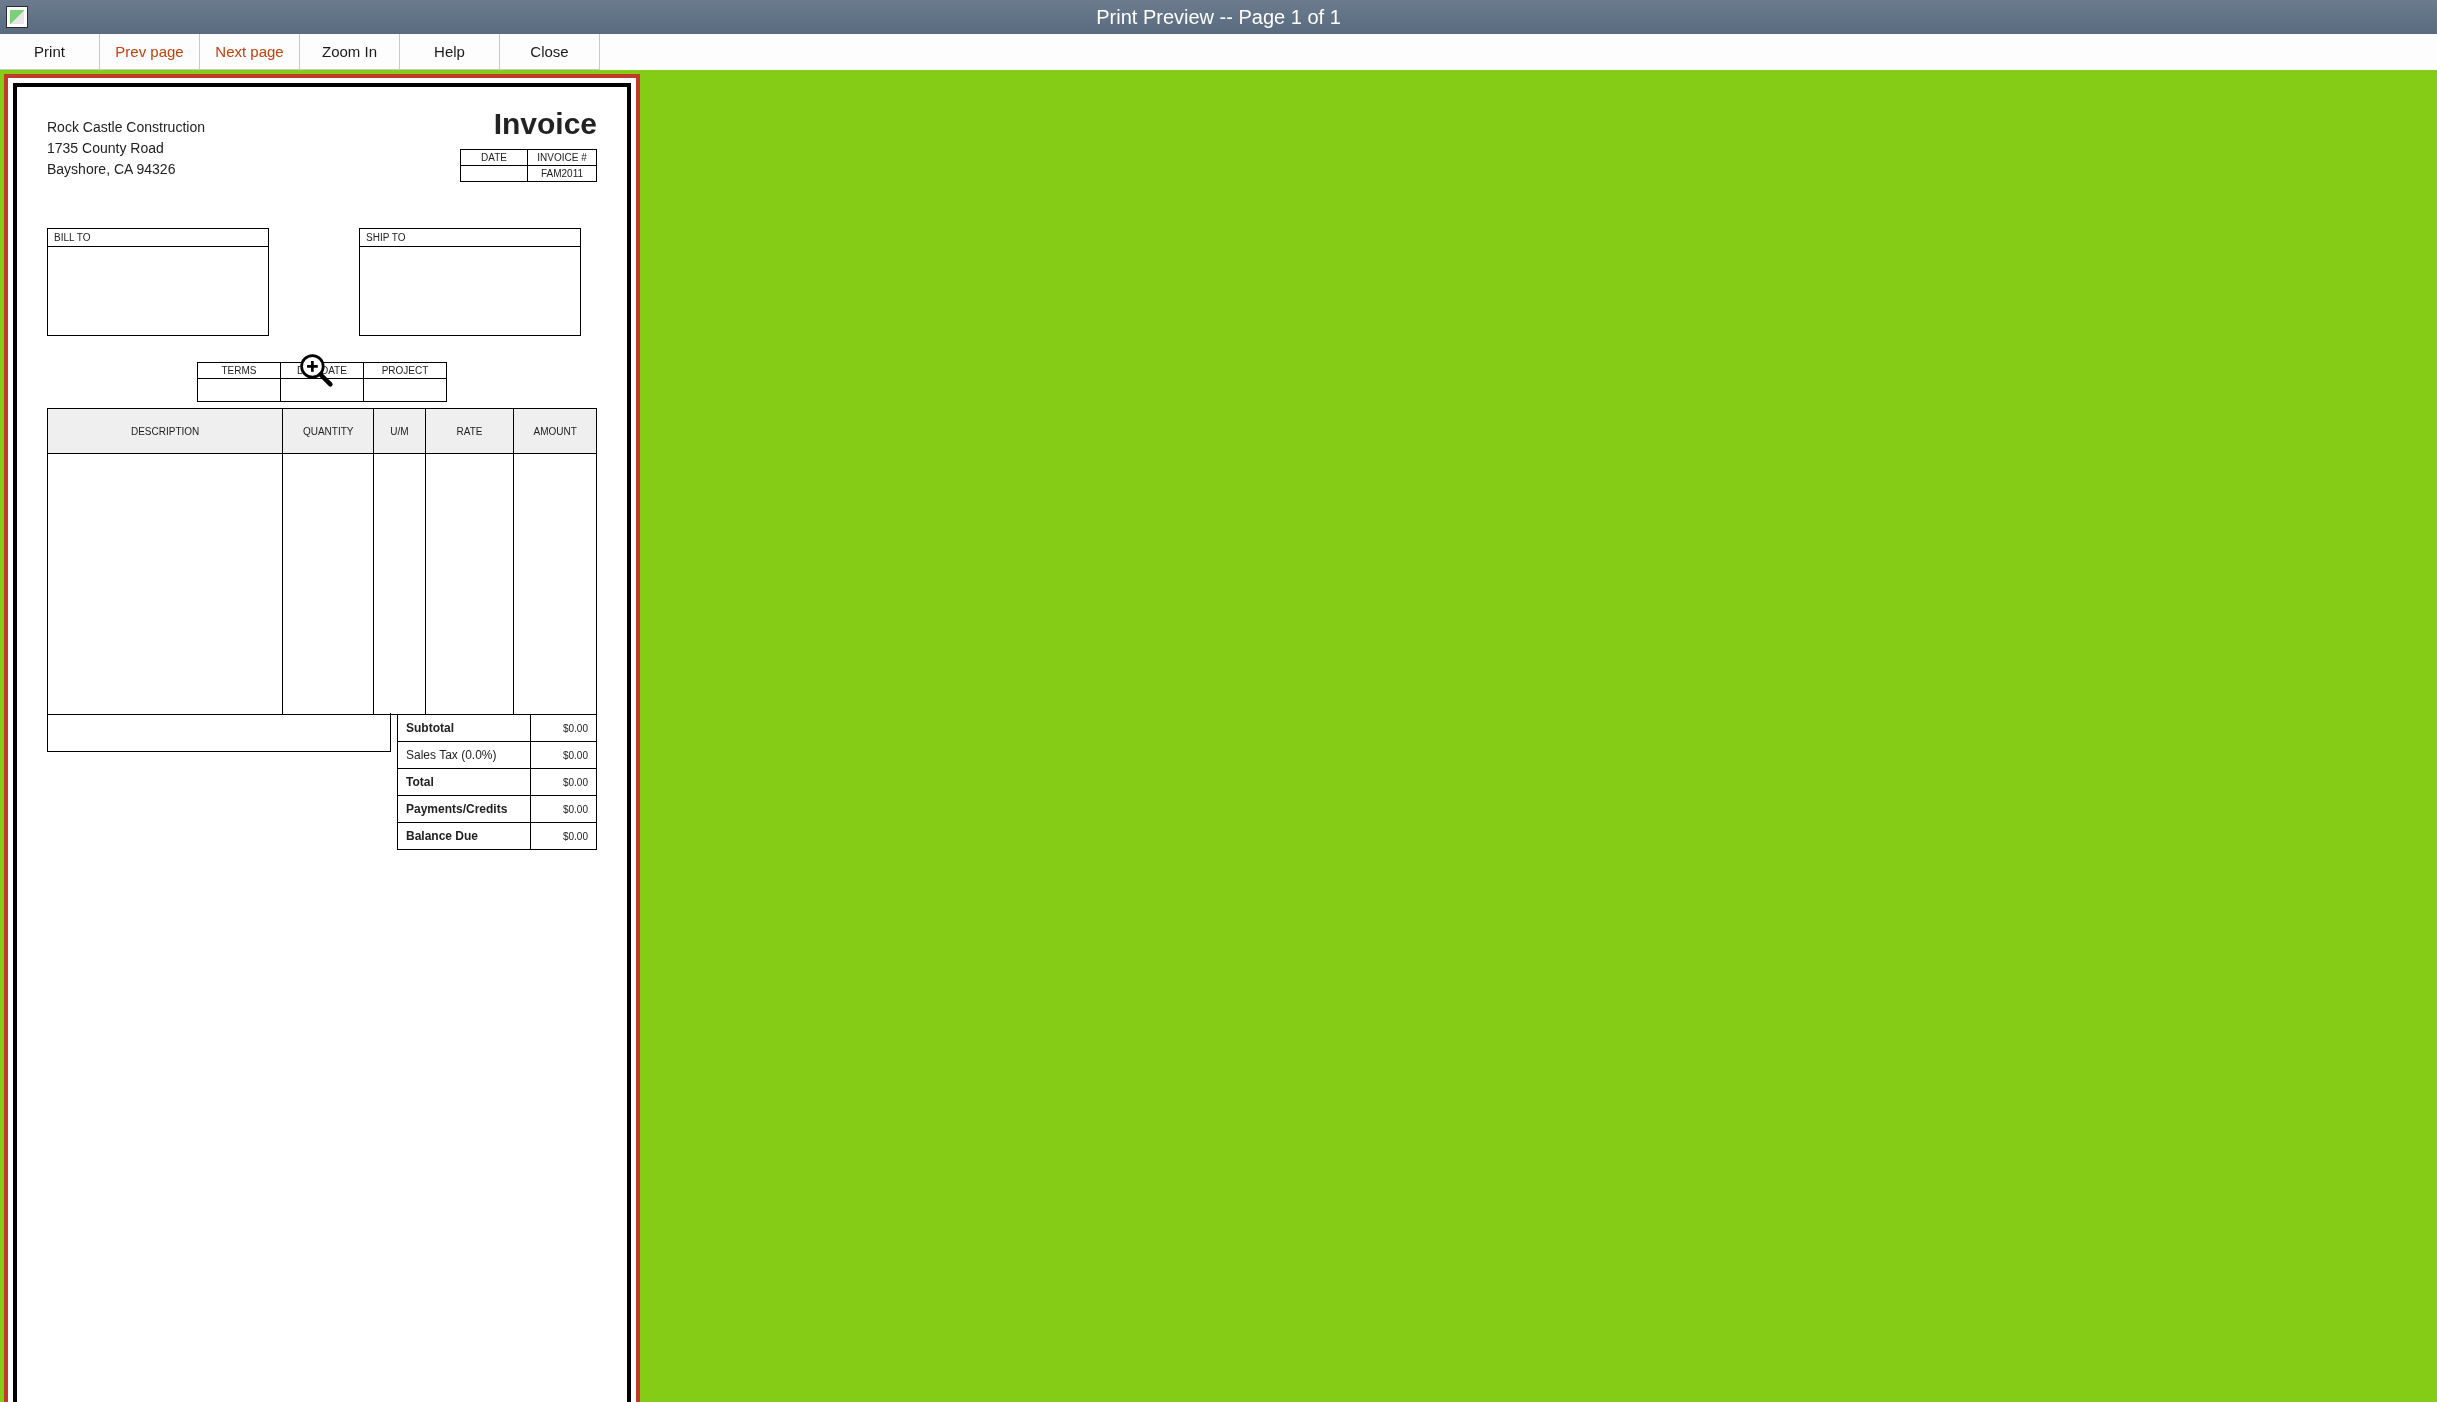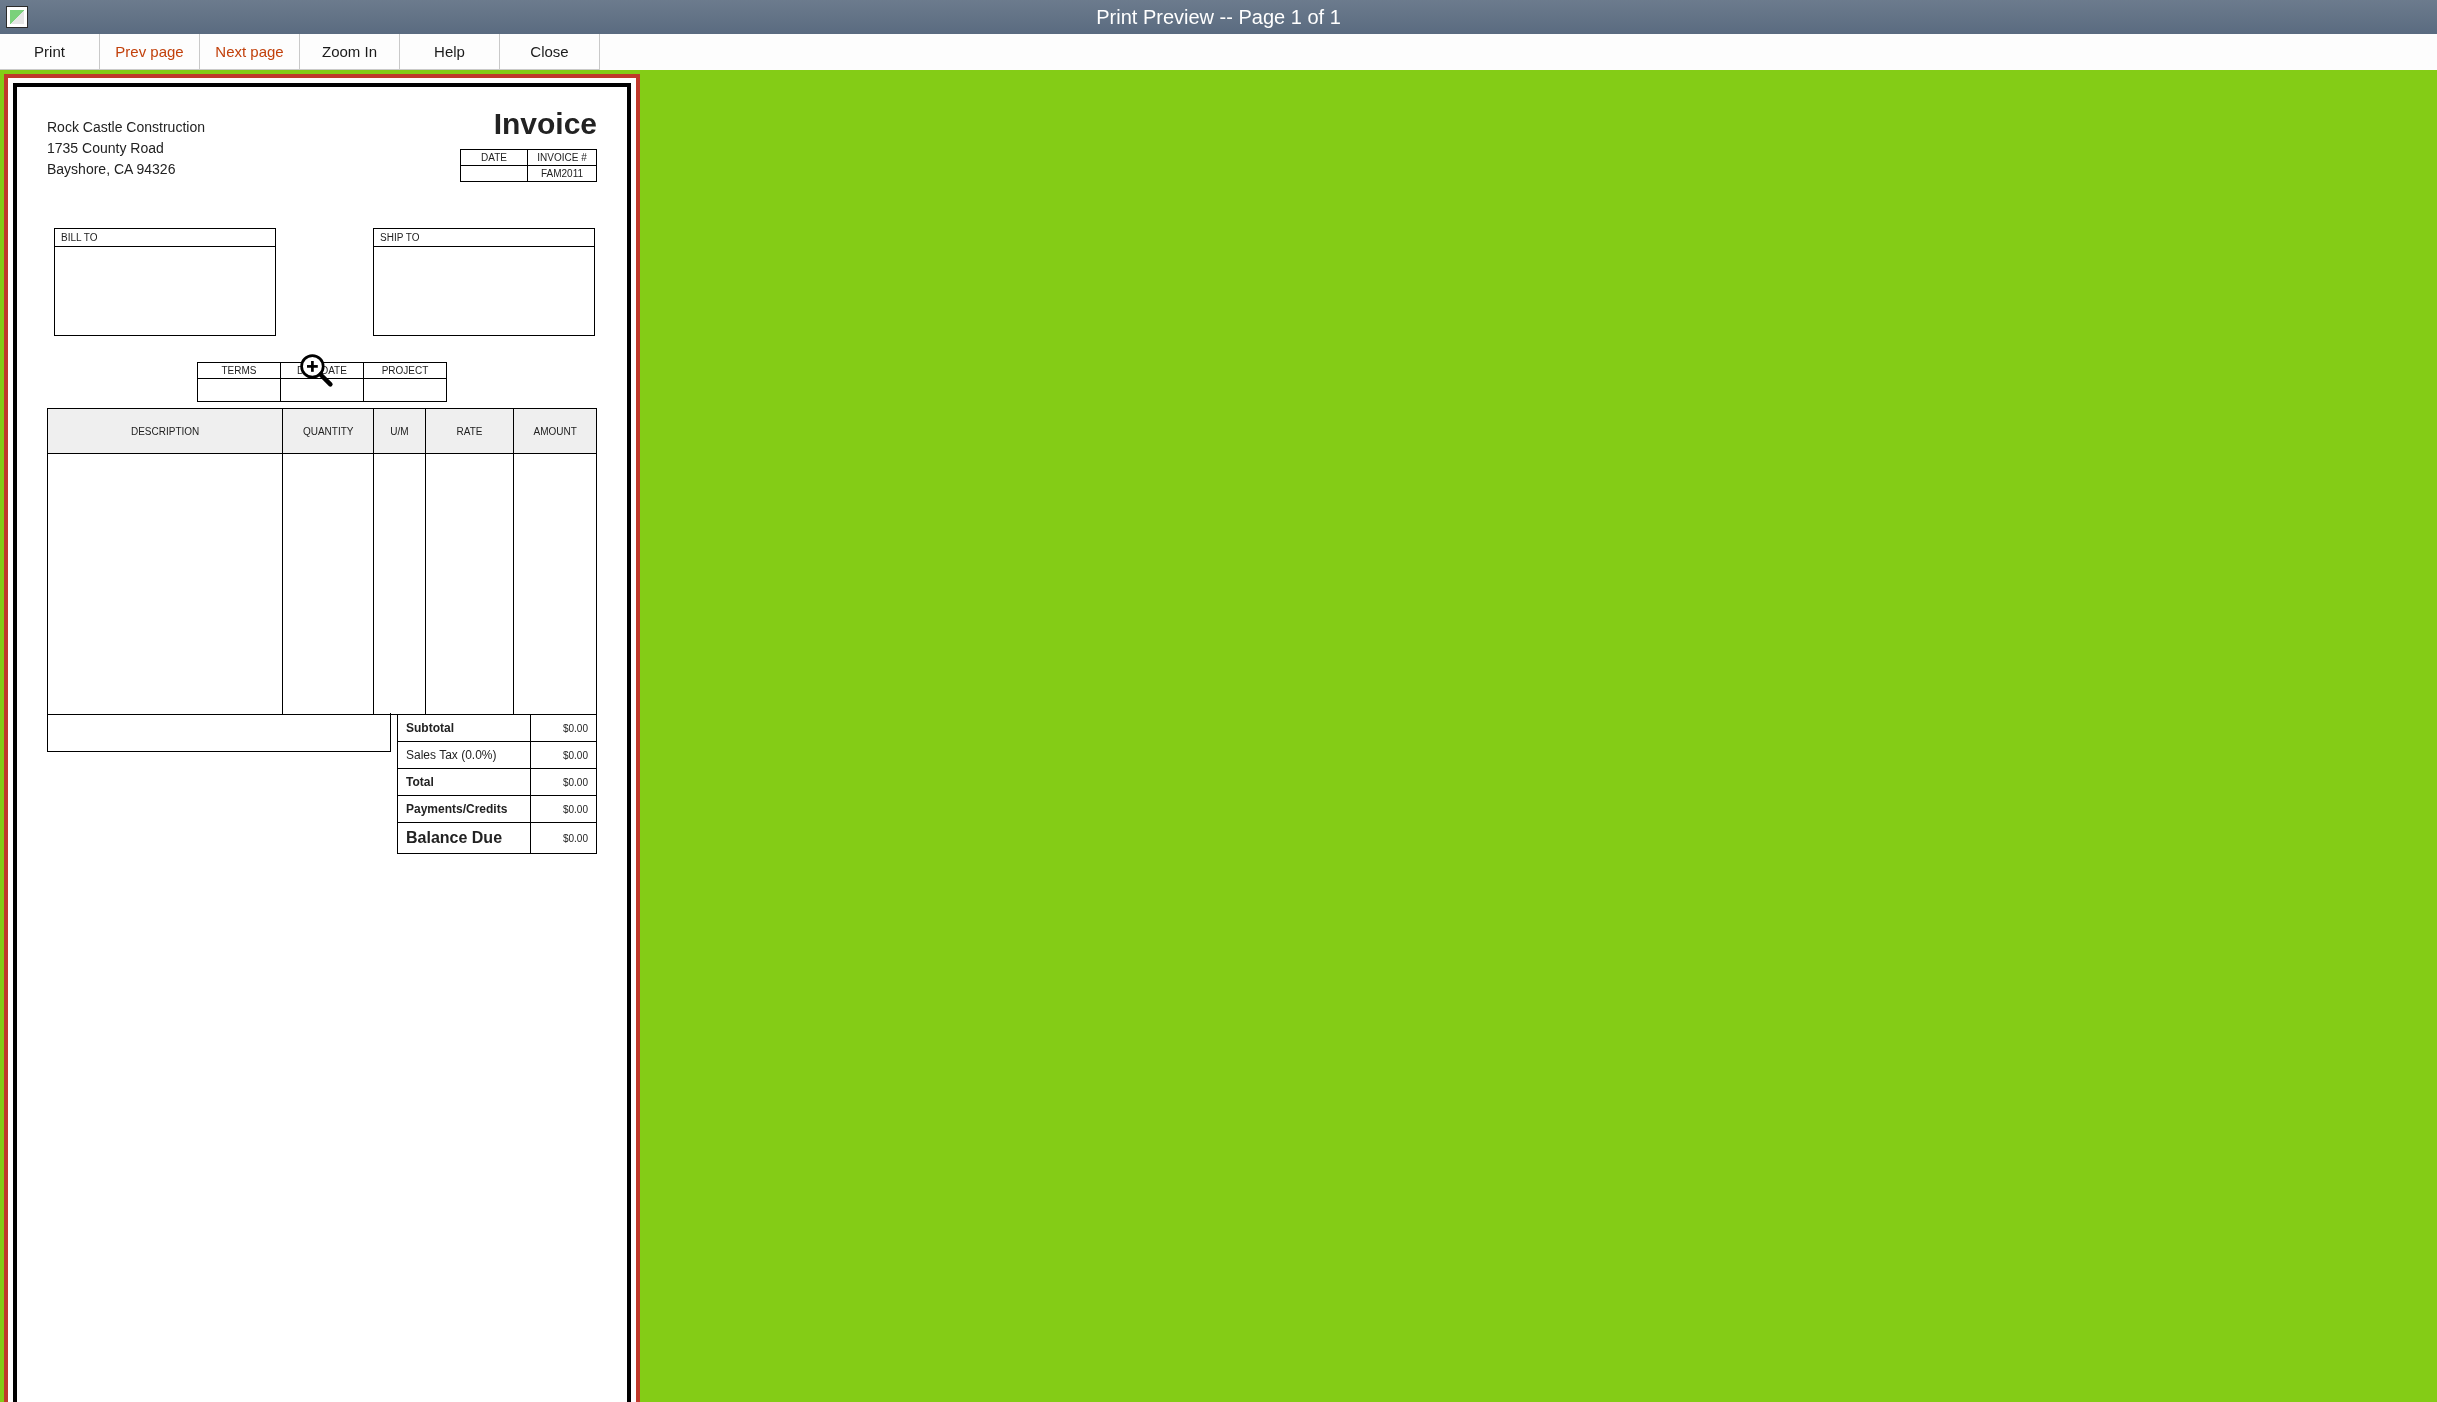--- a/index.html
+++ b/index.html
@@ -117,21 +117,20 @@
   .addr-wrap{
     display:flex;
     gap:90px;
     margin-top:48px;
   }
   .addr-box{
     border:1px solid #000;
     width:220px;
     height:106px;
     position:relative;
-    margin-left:7px;
   }
   .addr-box .hdr{
     border-bottom:1px solid #000;
     font-size:10px;
     padding:3px 6px;
   }
   
   .terms-row{
     margin-top:26px;
     margin-left:150px;
@@ -177,21 +176,21 @@
     width:200px;
     margin-top:-1px;
   }
   .totals td{
     border:1px solid #000;
     font-size:12px;
     padding:6px 8px;
   }
   .totals .lbl{ font-weight:bold; width:130px;}
   .totals .val{ text-align:right; font-size:10px; width:70px;}
-  .totals .big .lbl{ font-size:16px; font-weight:bold;}
+  .totals .big .lbl{ font-size:12px; font-weight:bold;}
   .below-desc{
     border:1px solid #000;
     border-top:none;
     height:38px;
     width:342px;
     margin-top:-1px;
     position:absolute;
   }
   .totals-wrap{ position:relative; }
   

